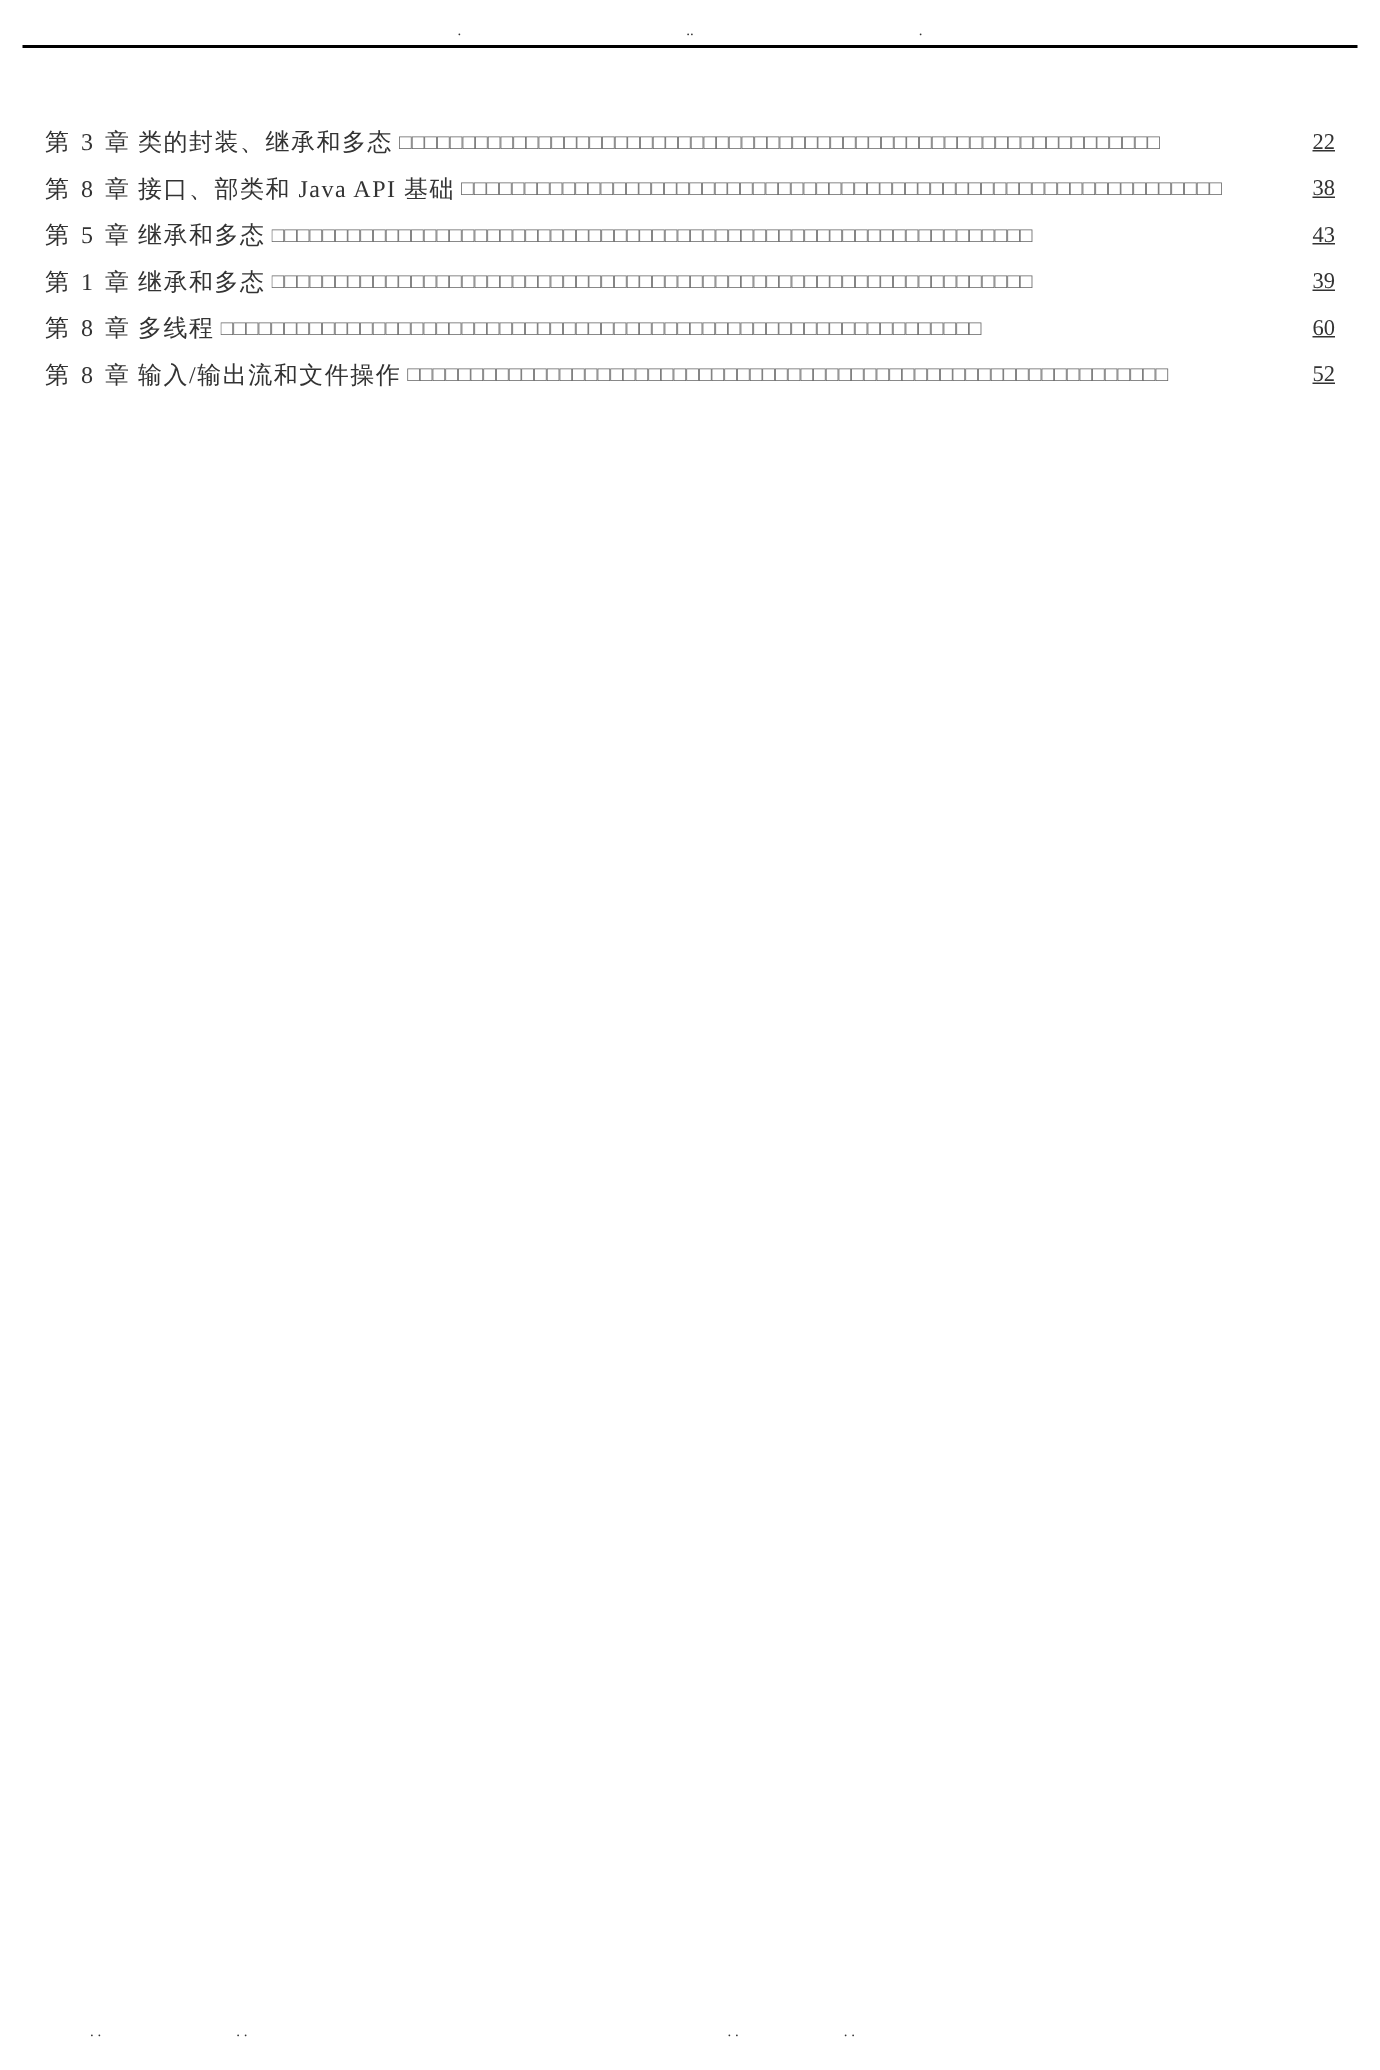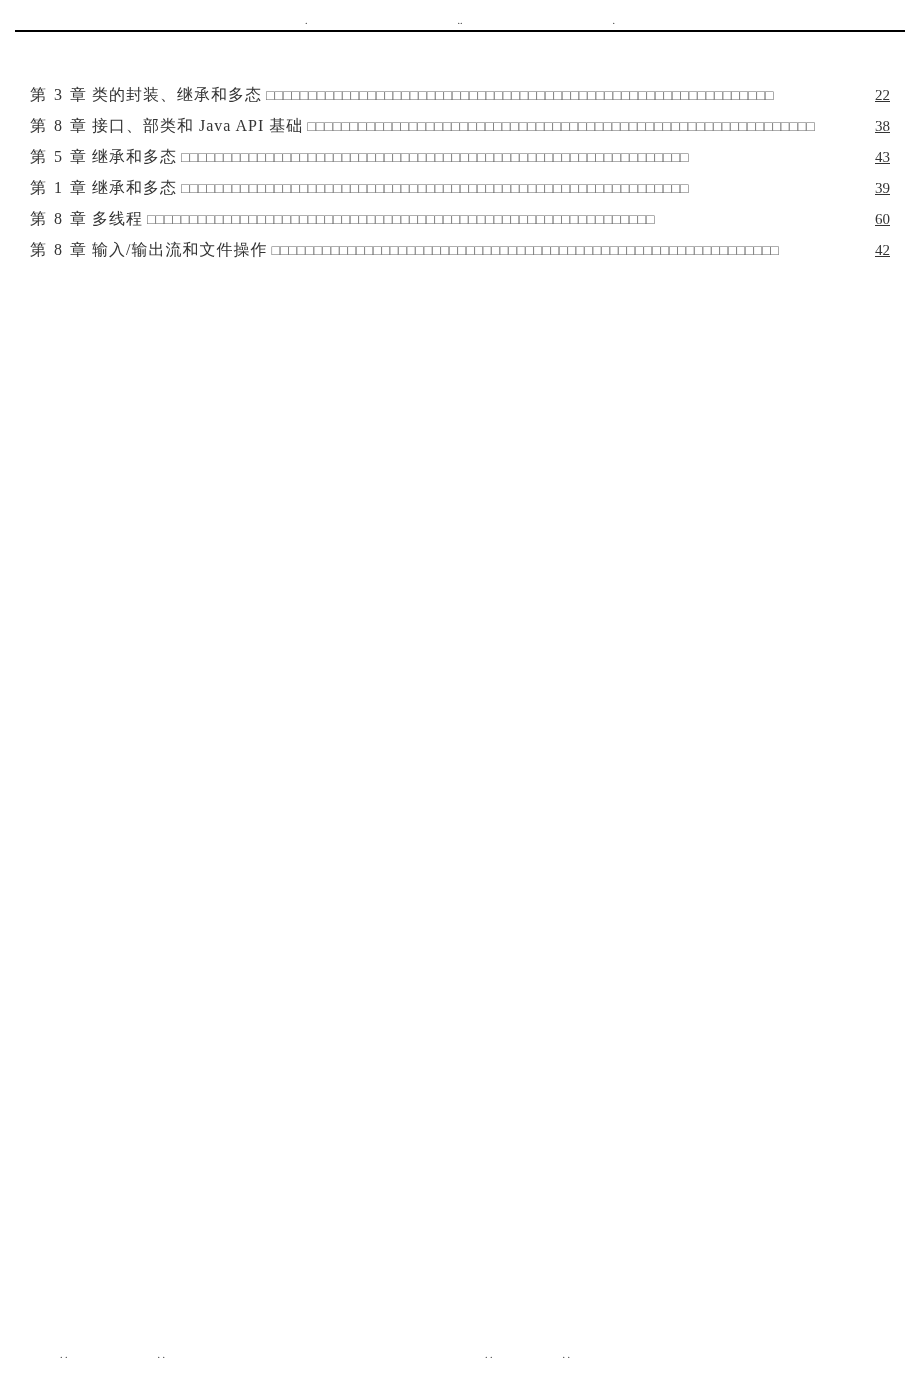--- a/index.html
+++ b/index.html
@@ -119,21 +119,21 @@
   <div class="toc-entry">
     <span class="toc-chapter">第 8 章</span>
     <span class="toc-title">多线程</span>
     <span class="toc-dots">□□□□□□□□□□□□□□□□□□□□□□□□□□□□□□□□□□□□□□□□□□□□□□□□□□□□□□□□□□□□</span>
     <span class="toc-page">60</span>
   </div>
   <div class="toc-entry">
     <span class="toc-chapter">第 8 章</span>
     <span class="toc-title">输入/输出流和文件操作</span>
     <span class="toc-dots">□□□□□□□□□□□□□□□□□□□□□□□□□□□□□□□□□□□□□□□□□□□□□□□□□□□□□□□□□□□□</span>
-    <span class="toc-page">42</span>
+    <span class="toc-page">52</span>
   </div>
 </div>
 
 <div class="bottom-dots">
   <span>. .</span>
   <span>. .</span>
   <span>. .</span>
   <span>. .</span>
 </div>
 

